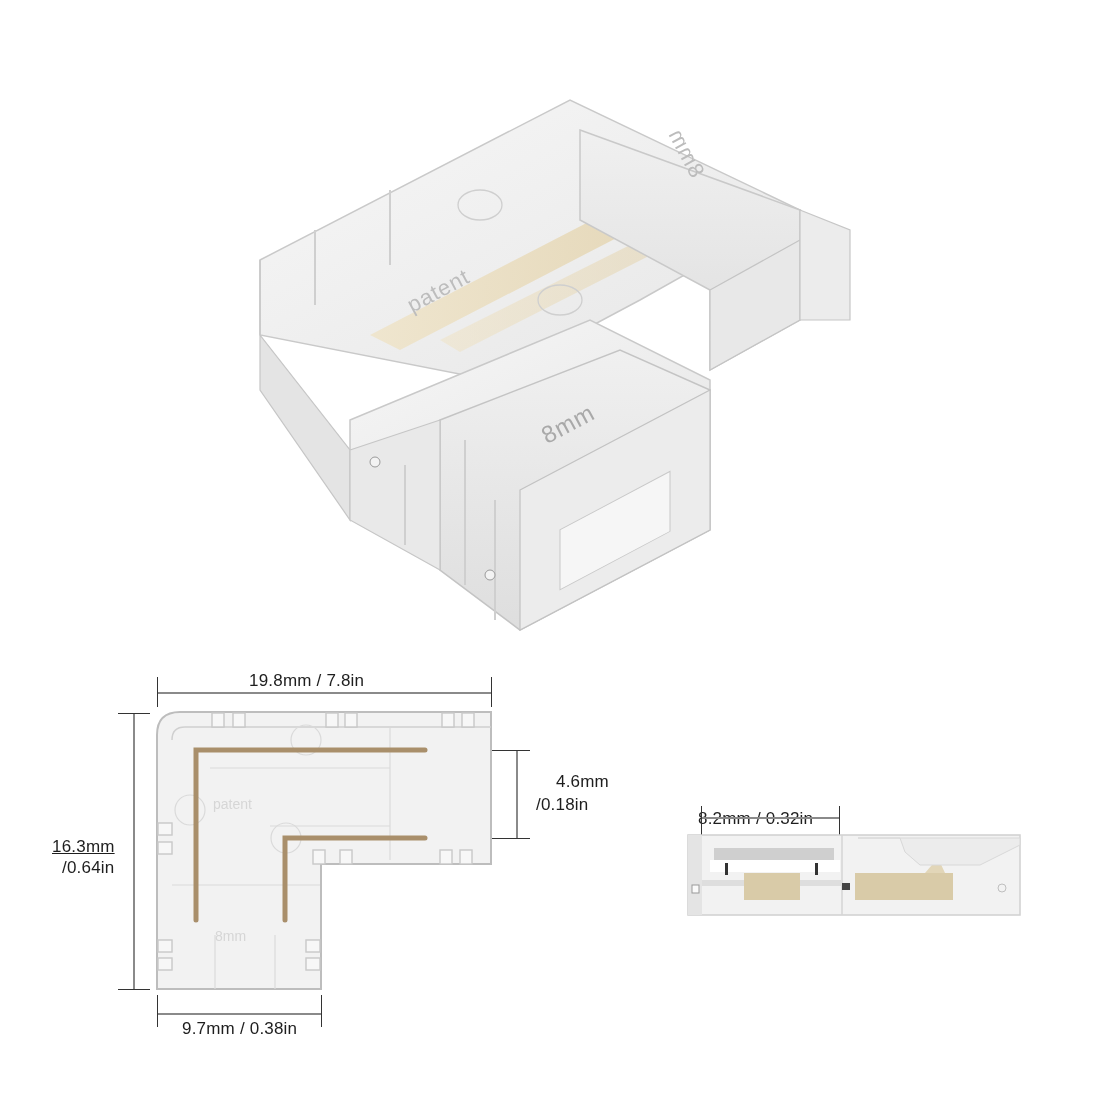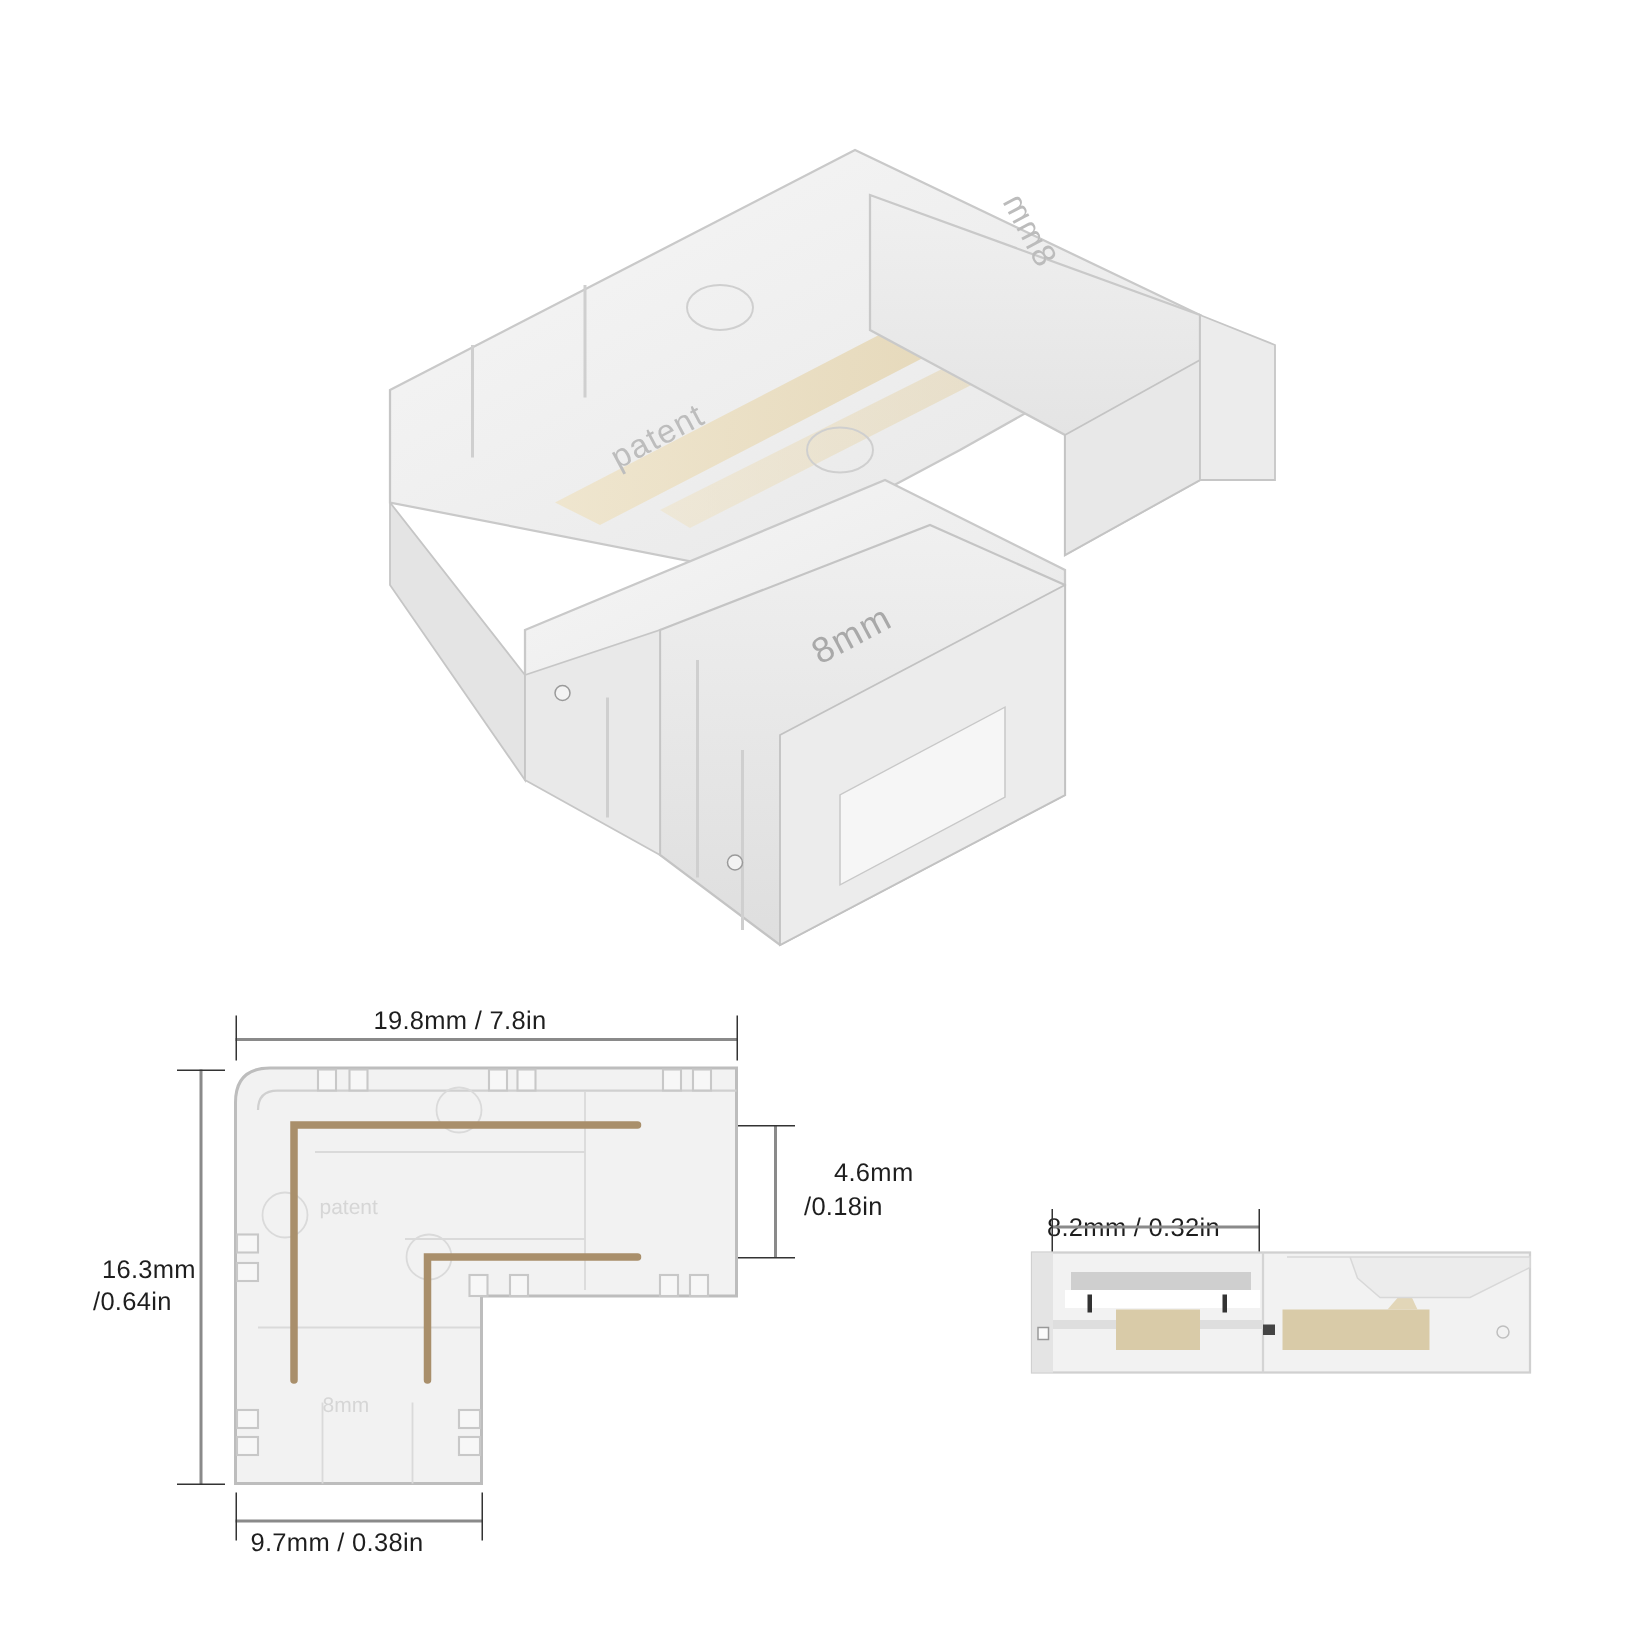--- a/index.html
+++ b/index.html
@@ -67,36 +67,36 @@
   <div class="abs" style="left:420px;top:50px;font-size:22px;color:#bcbcbc;transform:rotate(62deg) scaleX(-1);letter-spacing:1px;">8mm</div>
 </div>
 
 <div class="abs" style="left:0;top:0;width:600px;height:1044px;">
 
   <div class="dim-text" style="left:249px;top:670px;">19.8mm / 7.8in</div>
   <div class="dim-line" style="left:157px;top:692px;width:335px;height:1.5px;"></div>
   <div class="tick" style="left:157px;top:677px;width:1px;height:30px;"></div>
   <div class="tick" style="left:491px;top:677px;width:1px;height:30px;"></div>
 
-  <div class="dim-text" style="left:68px;top:836px;">16.3mm</div>
+  <div class="dim-text" style="left:52px;top:836px;text-decoration:underline;">16.3mm</div>
   <div class="dim-text" style="left:62px;top:857px;">/0.64in</div>
   <div class="dim-line" style="left:133px;top:713px;width:1.5px;height:277px;"></div>
   <div class="tick" style="left:118px;top:713px;width:32px;height:1px;"></div>
   <div class="tick" style="left:118px;top:989px;width:32px;height:1px;"></div>
 
   <div class="dim-text" style="left:536px;top:771px;margin-left:20px;">4.6mm</div>
   <div class="dim-text" style="left:536px;top:794px;">/0.18in</div>
   <div class="dim-line" style="left:516px;top:750px;width:1.5px;height:88px;"></div>
   <div class="tick" style="left:430px;top:750px;width:100px;height:1px;"></div>
   <div class="tick" style="left:430px;top:838px;width:100px;height:1px;"></div>
 
   <div class="dim-line" style="left:157px;top:1013px;width:165px;height:1.5px;"></div>
   <div class="tick" style="left:157px;top:995px;width:1px;height:32px;"></div>
   <div class="tick" style="left:321px;top:995px;width:1px;height:32px;"></div>
-  <div class="dim-text" style="left:167px;top:1018px;">9.7mm / 0.38in</div>
+  <div class="dim-text" style="left:182px;top:1018px;">9.7mm / 0.38in</div>
 
   <svg width="600" height="1100" viewBox="0 0 600 1100" style="left:0;top:0;">
     <path d="M157,735 Q157,712 180,712 L491,712 L491,864 L321,864 L321,989 L157,989 Z" fill="#f2f2f2" stroke="#bdbdbd" stroke-width="2"></path>
     <path d="M172,740 Q172,727 185,727 L491,727" fill="none" stroke="#d0d0d0" stroke-width="1.5"></path>
 
     <g stroke="#c8c8c8" stroke-width="1.4" fill="#f7f7f7">
       <rect x="212" y="713" width="12" height="14"></rect>
         <rect x="233" y="713" width="12" height="14"></rect>
       <rect x="326" y="713" width="12" height="14"></rect>
         <rect x="345" y="713" width="12" height="14"></rect>

